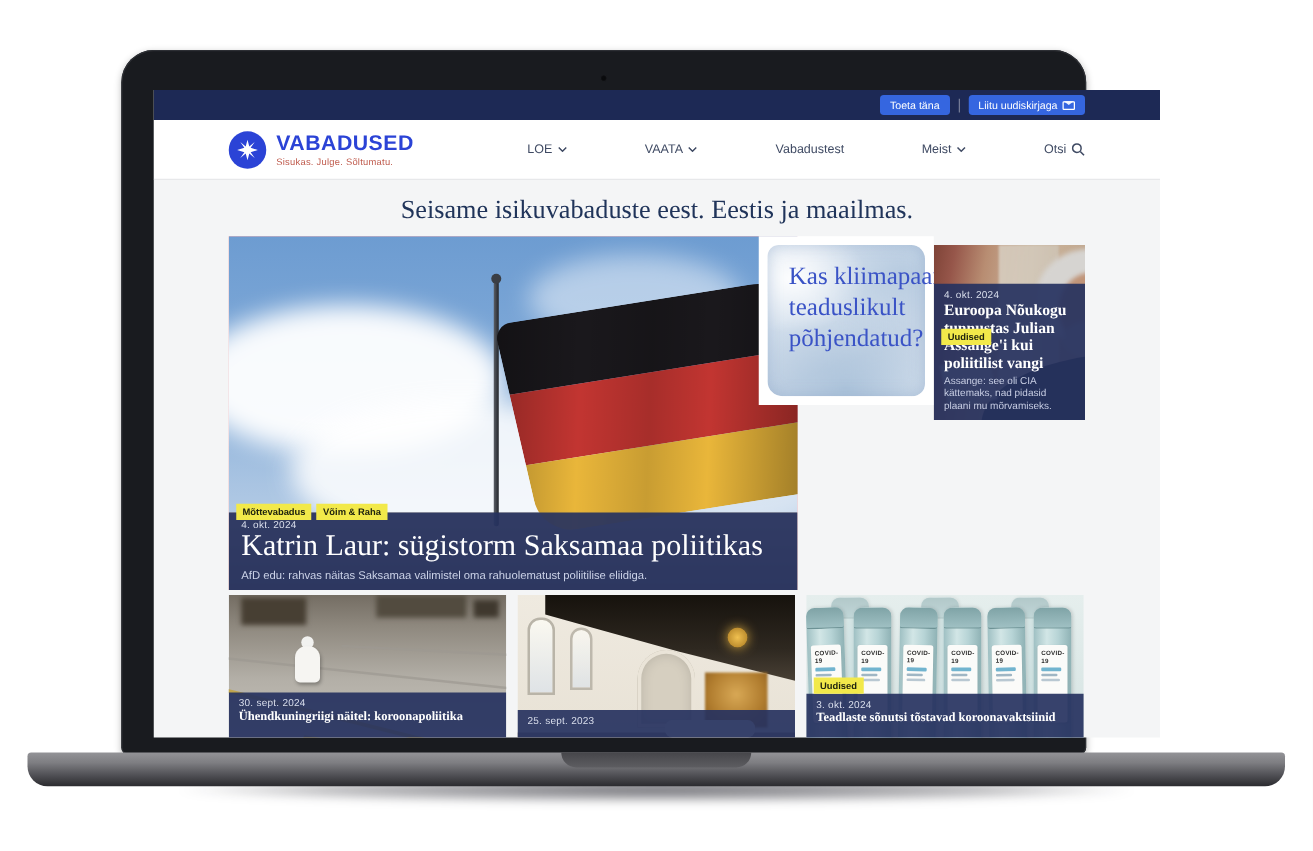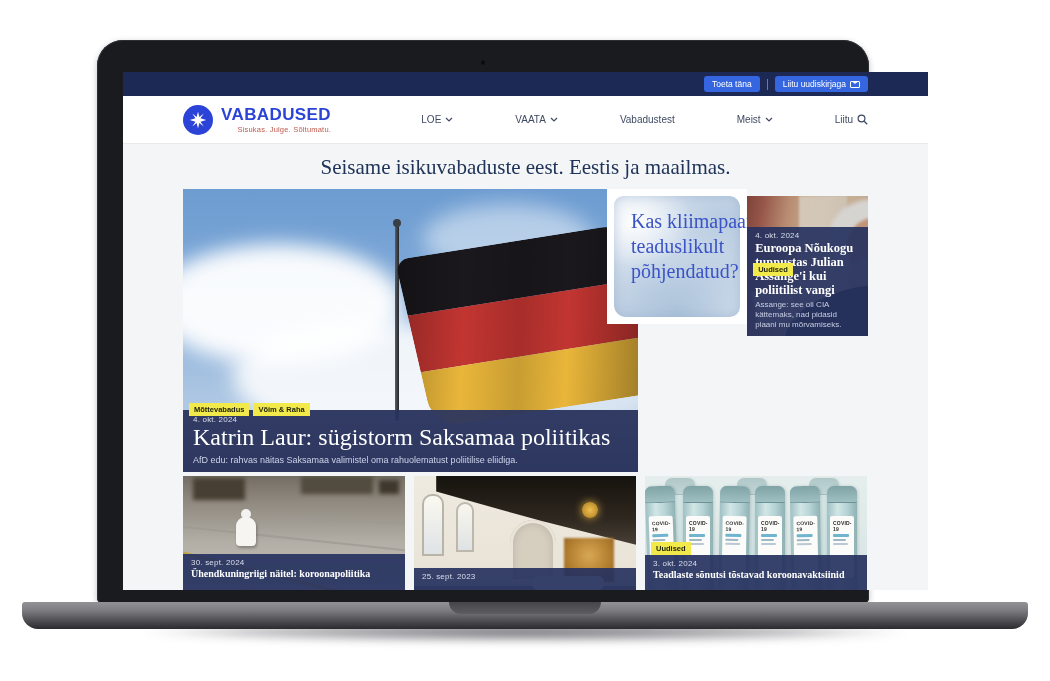--- a/index.html
+++ b/index.html
@@ -35,21 +35,21 @@
             padding:4px 8px; border-radius:3px; display:flex; align-items:center; gap:4px;
             border:none; cursor:pointer; font-family:inherit; }
   .tb-divider { width:1px; height:11px; background:rgba(255,255,255,.38); }
   .env-icon { display:inline-block; width:10px; height:7px; border:1px solid #fff; border-radius:1px; position:relative; }
   .env-icon::before { content:""; position:absolute; left:0; top:-1px; width:0; height:0;
                       border-left:4px solid transparent; border-right:4px solid transparent; border-top:3px solid #fff; opacity:.9; }
 
   
   .header { height:48px; background:#fff; border-bottom:1px solid #e7e8ea;
             display:flex; align-items:center; justify-content:space-between; padding:0 60px; }
-  .logo { display:flex; align-items:center; gap:8px;text-align:right; }
+  .logo { display:flex; align-items:center; gap:8px; }
   .logo-circle { width:30px; height:30px; border-radius:50%; background:#2b43d6;
                  display:flex; align-items:center; justify-content:center; flex:0 0 auto; }
   .logo-name { font-size:17px; font-weight:bold; color:#2b43d6; letter-spacing:.4px; line-height:1; }
   .logo-tag { font-size:7.5px; color:#bf5a4c; margin-top:2px; letter-spacing:.2px; }
   .nav { display:flex; align-items:center; gap:18px; font-size:10px; color:#3f4a63; }
   .nav-item { display:flex; align-items:center; gap:4px; cursor:pointer;padding-left:44px; }
   .chev { width:8px; height:5px; }
   .chev polyline, .sicon circle, .sicon line { stroke:#3f4a63; }
 
   
@@ -242,21 +242,21 @@
           <span class="nav-item">
             <span>Vabadustest</span>
           </span>
           <span class="nav-item">
             <span>Meist</span>
             <svg class="chev" viewBox="0 0 8 5">
                 <polyline points="1,1 4,4 7,1" fill="none" stroke-width="1.2"></polyline>
               </svg>
           </span>
           <span class="nav-item">
-            <span>Liitu</span>
+            <span>Otsi</span>
             <svg class="sicon" width="11" height="11" viewBox="0 0 11 11">
               <circle cx="4.5" cy="4.5" r="3.4" fill="none" stroke-width="1.2"></circle>
               <line x1="7.2" y1="7.2" x2="10.2" y2="10.2" stroke-width="1.3"></line>
             </svg>
           </span>
         </div>
       </div>
 
       <div class="main-area">
         <div class="headline serif">Seisame isikuvabaduste eest. Eestis ja maailmas.</div>

